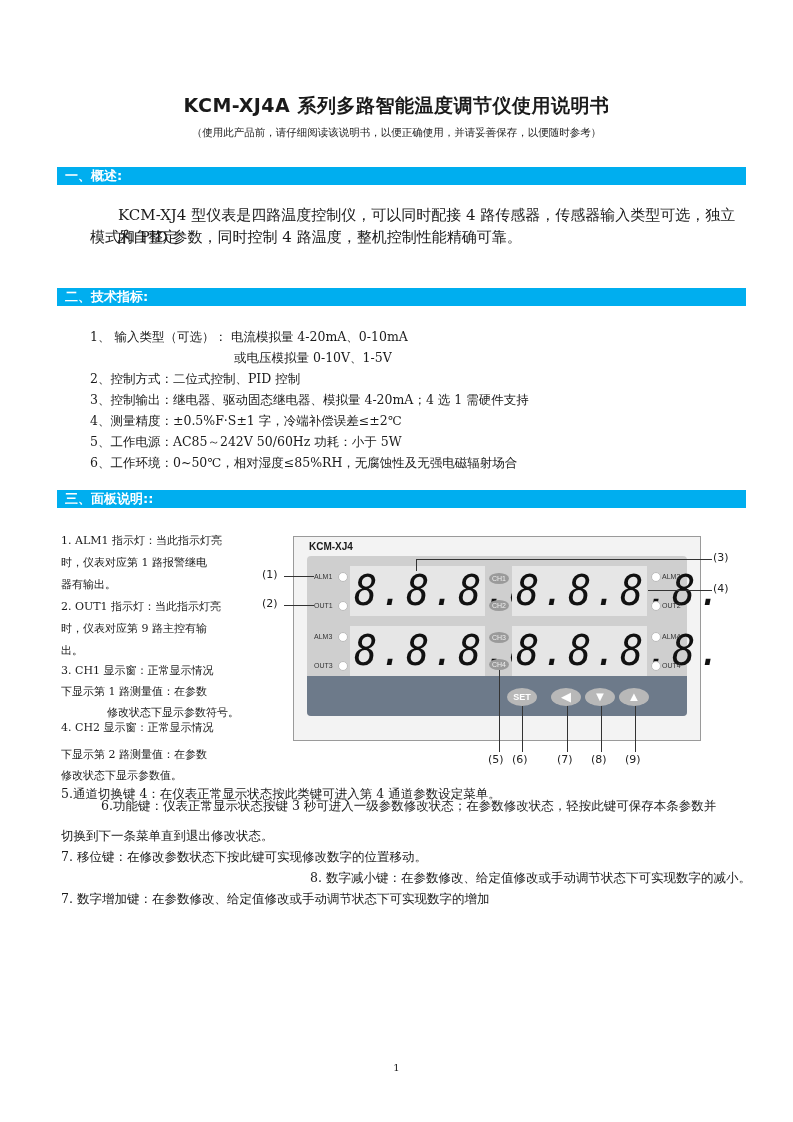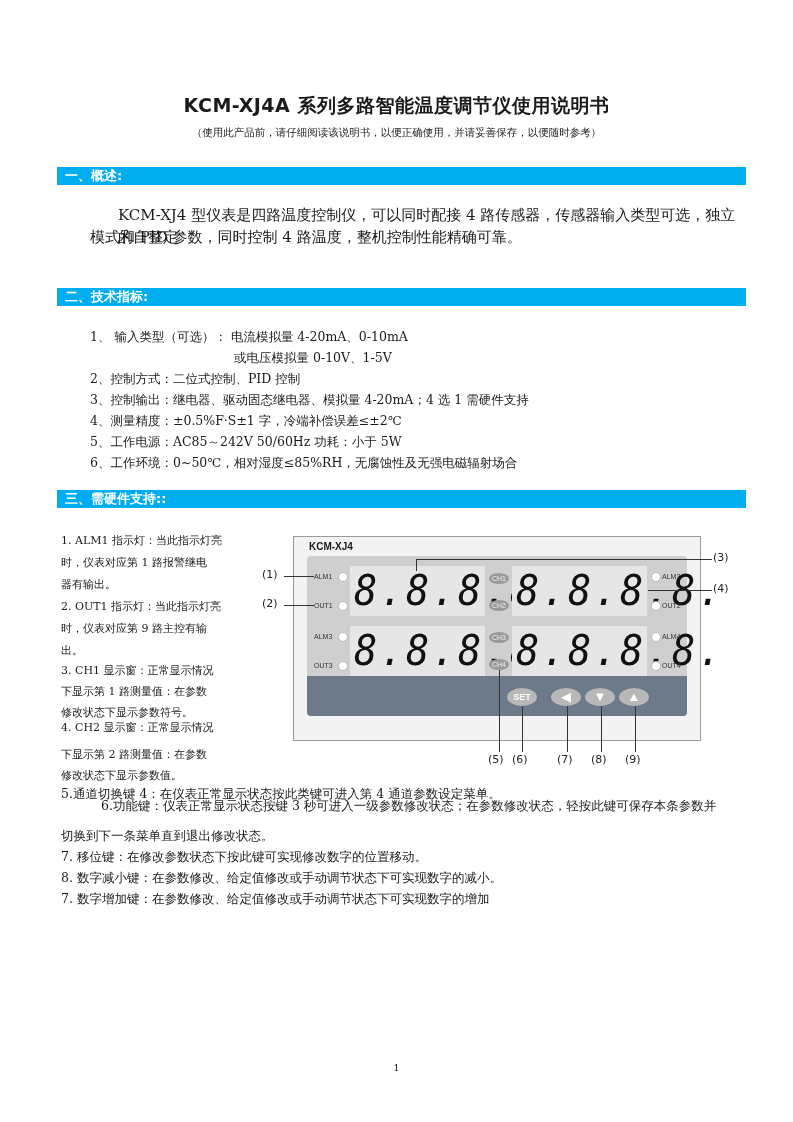--- a/index.html
+++ b/index.html
@@ -47,31 +47,31 @@
 
 <div class="abs sec-bar" style="top:288px;padding-left:8px;">二、技术指标:</div>
 <div class="abs spec" style="top:326px;">1、 输入类型（可选）：  电流模拟量 4-20mA、0-10mA</div>
 <div class="abs spec" style="top:347px; left:234px;">或电压模拟量 0-10V、1-5V</div>
 <div class="abs spec" style="top:368px;">2、控制方式：二位式控制、PID 控制</div>
 <div class="abs spec" style="top:389px;">3、控制输出：继电器、驱动固态继电器、模拟量 4-20mA；4 选 1 需硬件支持</div>
 <div class="abs spec" style="top:410px;">4、测量精度：±0.5%F·S±1 字，冷端补偿误差≤±2℃</div>
 <div class="abs spec" style="top:431px;">5、工作电源：AC85～242V    50/60Hz    功耗：小于 5W</div>
 <div class="abs spec" style="top:452px;text-align:right;">6、工作环境：0~50℃，相对湿度≤85%RH，无腐蚀性及无强电磁辐射场合</div>
 
-<div class="abs sec-bar" style="top:490px;">三、需硬件支持::</div>
+<div class="abs sec-bar" style="top:490px;">三、面板说明::</div>
 
 <div class="abs desc" style="top:530px;">1. ALM1 指示灯：当此指示灯亮</div>
 <div class="abs desc" style="top:552px;">时，仪表对应第 1 路报警继电</div>
 <div class="abs desc" style="top:574px;">器有输出。</div>
 <div class="abs desc" style="top:596px;">2. OUT1 指示灯：当此指示灯亮</div>
 <div class="abs desc" style="top:618px;">时，仪表对应第 9 路主控有输</div>
 <div class="abs desc" style="top:640px;">出。</div>
 <div class="abs desc" style="top:660px;">3. CH1 显示窗：正常显示情况</div>
 <div class="abs desc" style="top:681px;">下显示第 1 路测量值：在参数</div>
-<div class="abs desc" style="top:702px;">修改状态下显示参数符号。</div>
+<div class="abs desc" style="top:702px;margin-left:46px;">修改状态下显示参数符号。</div>
 <div class="abs desc" style="top:717px;">4. CH2 显示窗：正常显示情况</div>
 <div class="abs desc" style="top:744px;">下显示第 2 路测量值：在参数</div>
 <div class="abs desc" style="top:765px;">修改状态下显示参数值。</div>
 
 <div class="abs panel"></div>
 <div class="abs panel-model">KCM-XJ4</div>
 <div class="abs inner"></div>
 <div class="abs keybar"></div>
 
 <div class="abs disp" style="left:350px; top:566px; width:135px; height:50px;">
@@ -134,16 +134,16 @@
 <div class="abs callout" style="left:488px; top:753px;">(5)</div>
 <div class="abs callout" style="left:512px; top:753px;">(6)</div>
 <div class="abs callout" style="left:557px; top:753px;">(7)</div>
 <div class="abs callout" style="left:591px; top:753px;">(8)</div>
 <div class="abs callout" style="left:625px; top:753px;">(9)</div>
 
 <div class="abs line-item" style="top:783px;">5.通道切换键 4：在仪表正常显示状态按此类键可进入第 4 通道参数设定菜单。</div>
 <div class="abs line-item" style="top:795px;margin-left:40px;">6.功能键：仪表正常显示状态按键 3 秒可进入一级参数修改状态；在参数修改状态，轻按此键可保存本条参数并</div>
 <div class="abs line-item" style="top:825px;">切换到下一条菜单直到退出修改状态。</div>
 <div class="abs line-item" style="top:846px;">7.  移位键：在修改参数状态下按此键可实现修改数字的位置移动。</div>
-<div class="abs line-item" style="top:867px;">8.  数字减小键：在参数修改、给定值修改或手动调节状态下可实现数字的减小。</div>
+<div class="abs line-item" style="top:867px;text-align:right;">8.  数字减小键：在参数修改、给定值修改或手动调节状态下可实现数字的减小。</div>
 <div class="abs line-item" style="top:888px;">7.  数字增加键：在参数修改、给定值修改或手动调节状态下可实现数字的增加</div>
 
 <div class="abs pagenum">1</div>
 
 </body></html>

